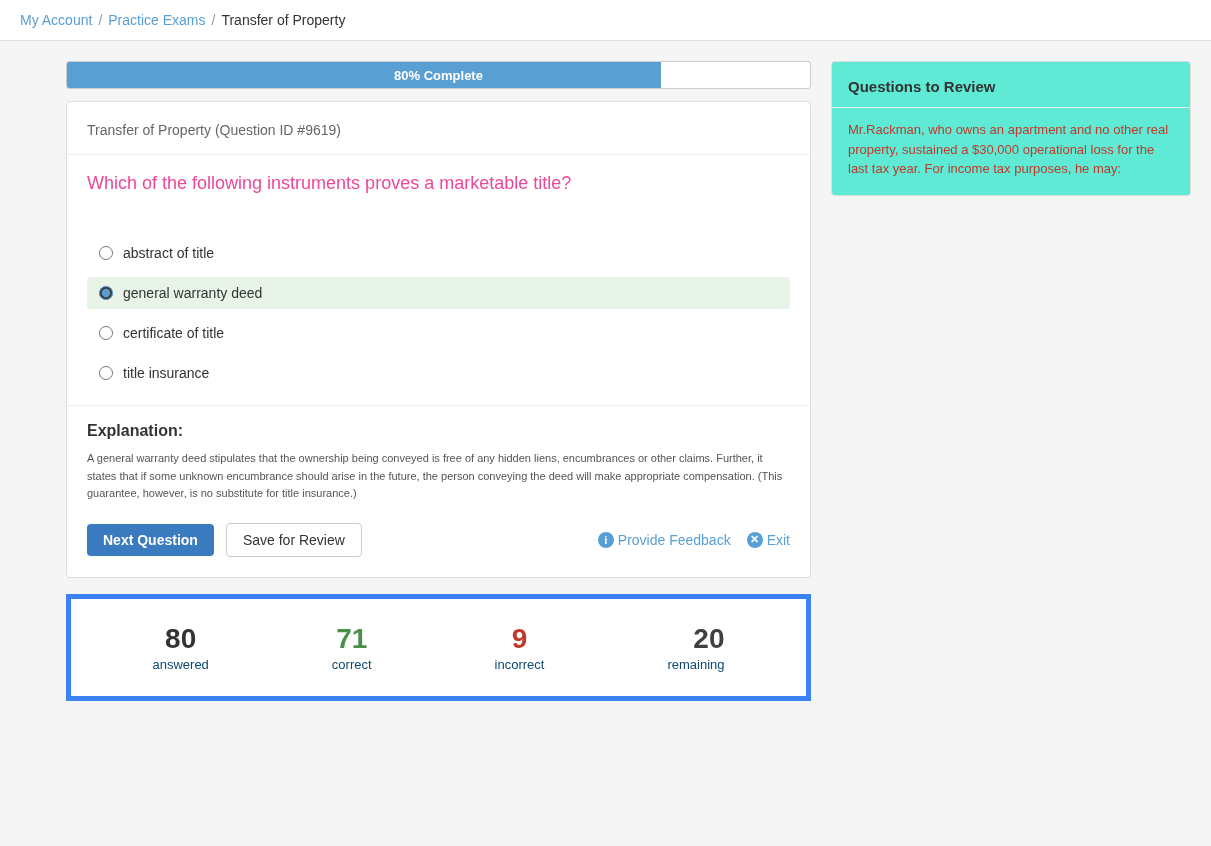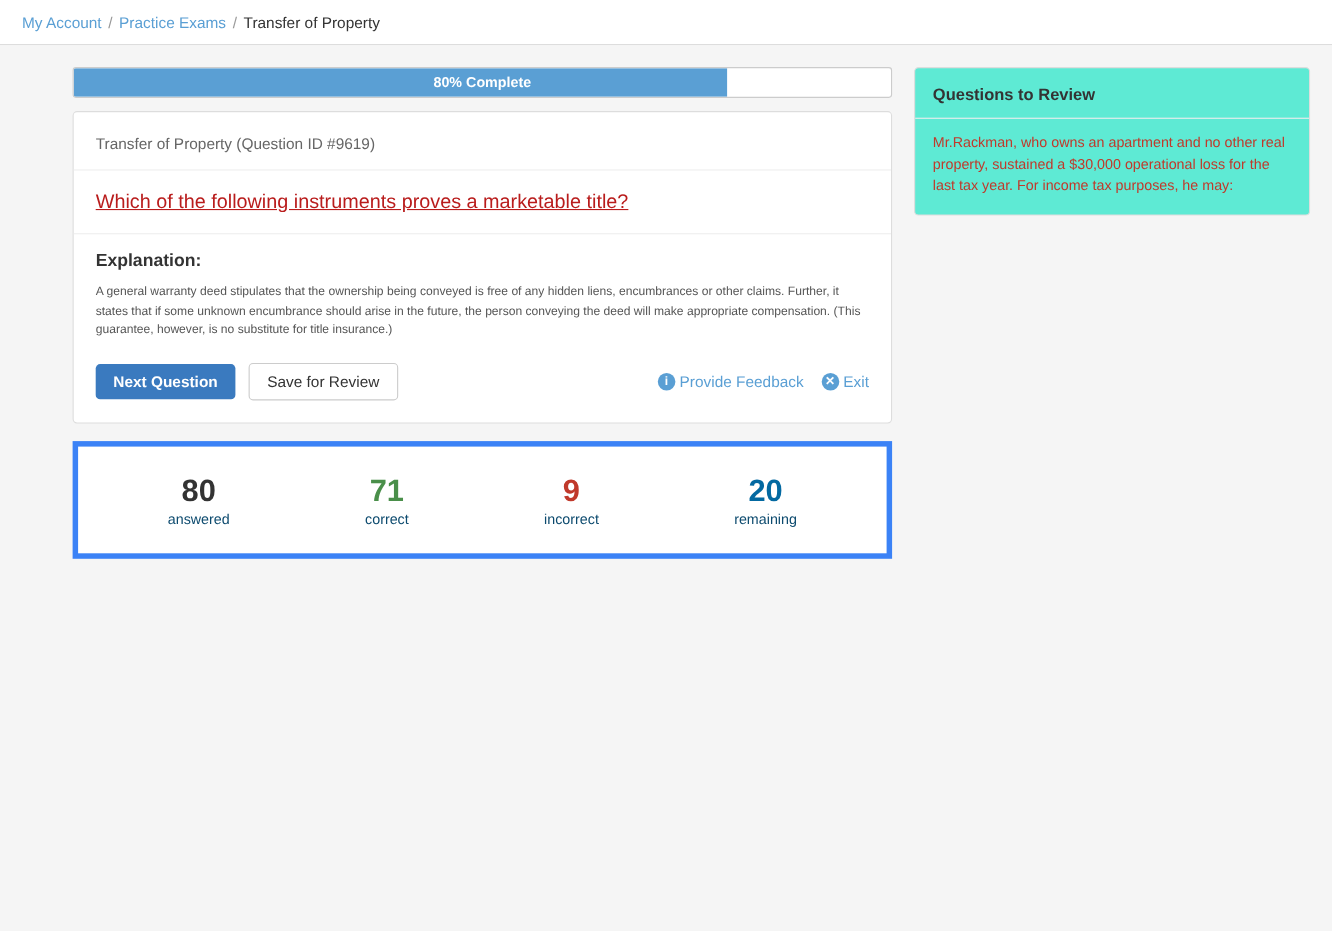--- a/index.html
+++ b/index.html
@@ -98,24 +98,23 @@
     }
 
     .question-divider {
       border: none;
       border-top: 1px solid #eee;
       margin: 0 -20px 16px -20px;
     }
 
     .question-text {
       font-size: 18px;
-      color: #b91c1c;
-      margin-bottom: 16px;
+      color: #ec4899;
+      margin-bottom: 41px;
       line-height: 1.4;
-      text-decoration: underline;
     }
 
     .answer-options {
       display: flex;
       flex-direction: column;
       gap: 8px;
       margin-bottom: 16px;
     }
 
     .answer-option {
@@ -259,21 +258,21 @@
     }
     .stat-label {
       font-size: 13px;
       color: #0c4a6e;
       display: block;
       margin-top: 2px;
     }
     .stat-answered { color: #333; }
     .stat-correct { color: #4a8f4a; }
     .stat-incorrect { color: #c0392b; }
-    .stat-remaining { color: #0369a1; }
+    .stat-remaining { color: #404040; text-align: right; }
 
     
     .review-card {
       background: #5eead4;
       border: 1px solid #ddd;
       border-radius: 4px;
       padding: 16px;
     }
     .review-title {
       font-size: 15px;
@@ -313,20 +312,38 @@
     </div>
 
     <div class="question-card">
       <div class="question-header">
         <span>Transfer of Property</span>
         <span>(Question ID #9619)</span>
       </div>
       <hr class="question-divider">
       <div class="question-text">Which of the following instruments proves a marketable title?</div>
 
+      <div class="answer-options">
+        <div class="answer-option">
+          <input type="radio" name="answer" id="opt1" style="">
+          <label for="opt1">abstract of title</label>
+        </div>
+        <div class="answer-option selected">
+          <input type="radio" name="answer" id="opt2" checked="" style="">
+          <label for="opt2">general warranty deed</label>
+        </div>
+        <div class="answer-option">
+          <input type="radio" name="answer" id="opt3" style="">
+          <label for="opt3">certificate of title</label>
+        </div>
+        <div class="answer-option">
+          <input type="radio" name="answer" id="opt4" style="">
+          <label for="opt4">title insurance</label>
+        </div>
+      </div>
 
       <hr class="answer-divider">
 
       <div class="explanation-section">
         <div class="explanation-title">Explanation:</div>
         <div class="explanation-text">A general warranty deed stipulates that the ownership being conveyed is free of any hidden liens, encumbrances or other claims. Further, it states that if some unknown encumbrance should arise in the future, the person conveying the deed will make appropriate compensation. (This guarantee, however, is no substitute for title insurance.)</div>
       </div>
 
       <div class="action-bar">
         <button class="btn-next">Next Question</button>

